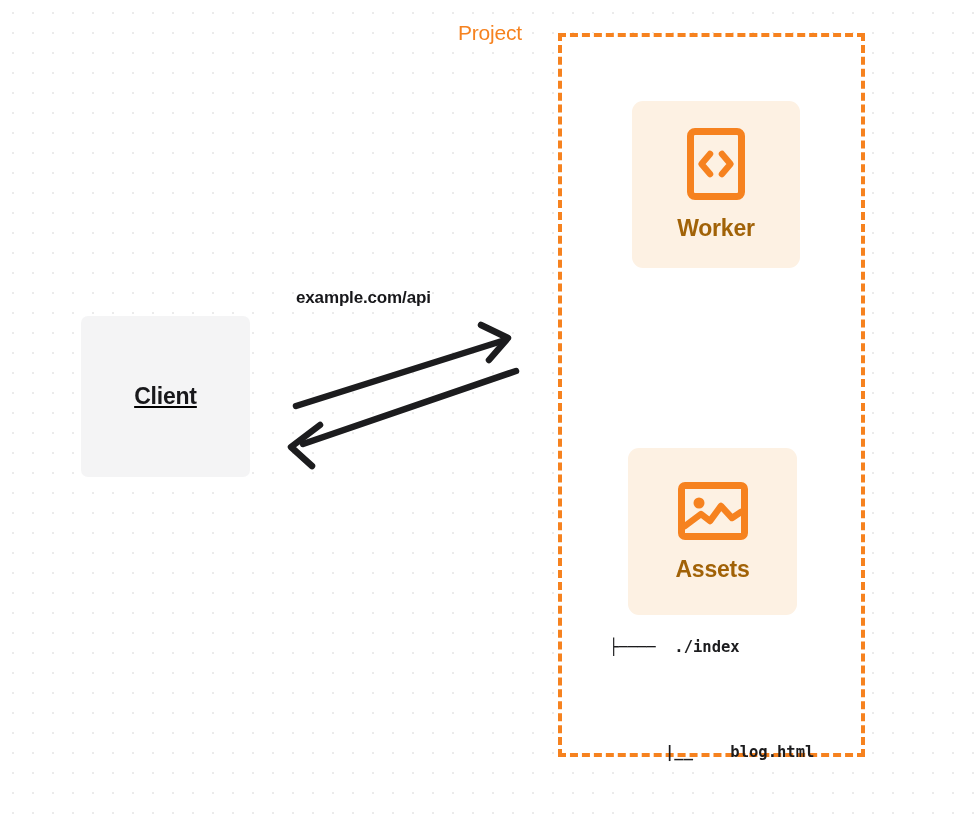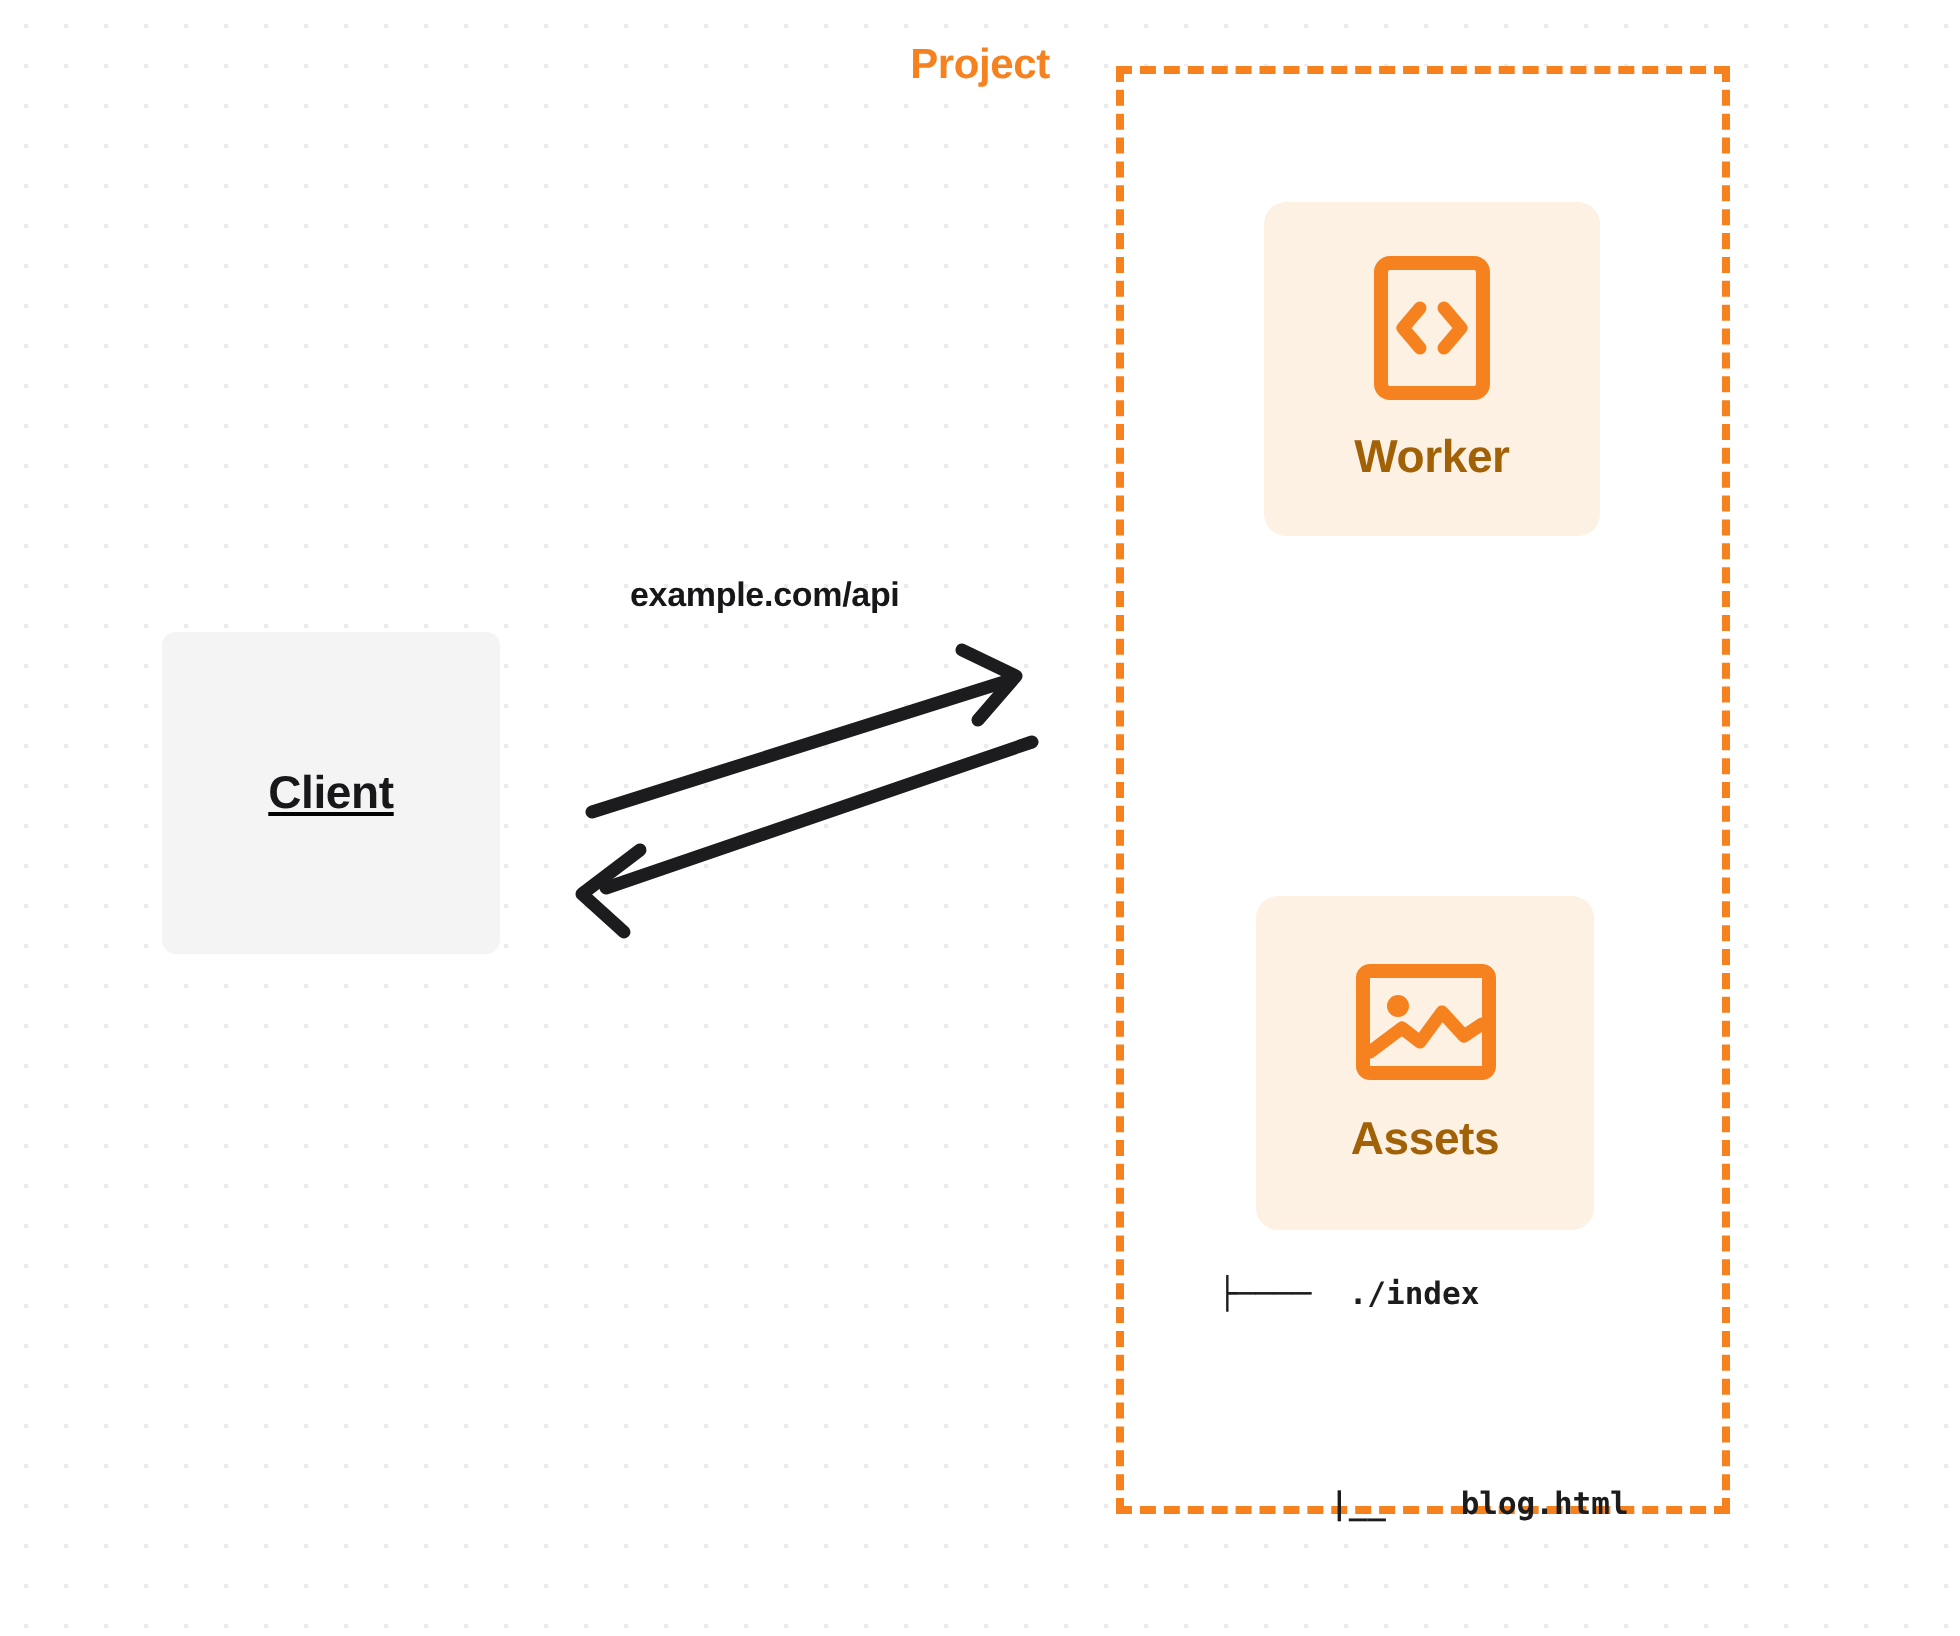--- a/index.html
+++ b/index.html
@@ -53,21 +53,21 @@
     left: 0;
     top: 0;
     width: 980px;
     height: 818px;
     pointer-events: none;
   }
 
   
   .request-label {
     position: absolute;
-    left: 315px;
+    left: 296px;
     top: 288px;
     font-size: 17px;
     font-weight: 700;
     color: #17171a;
     letter-spacing: -0.15px;
     white-space: nowrap;
   }
 
   
   .project-box {
@@ -81,21 +81,21 @@
     box-sizing: border-box;
   }
   .project-title {
     position: absolute;
     left: 50%;
     top: 33px;
     transform: translate(-50%, -50%);
     background: #ffffff;
     padding: 0 7px;
     font-size: 21px;
-    font-weight: 700;
+    font-weight: 400;
     color: #f6821f;
     letter-spacing: -0.2px;
     white-space: nowrap;
   }
 
   
   .service-card {
     position: absolute;
     background: #fdf1e3;
     border-radius: 11px;

